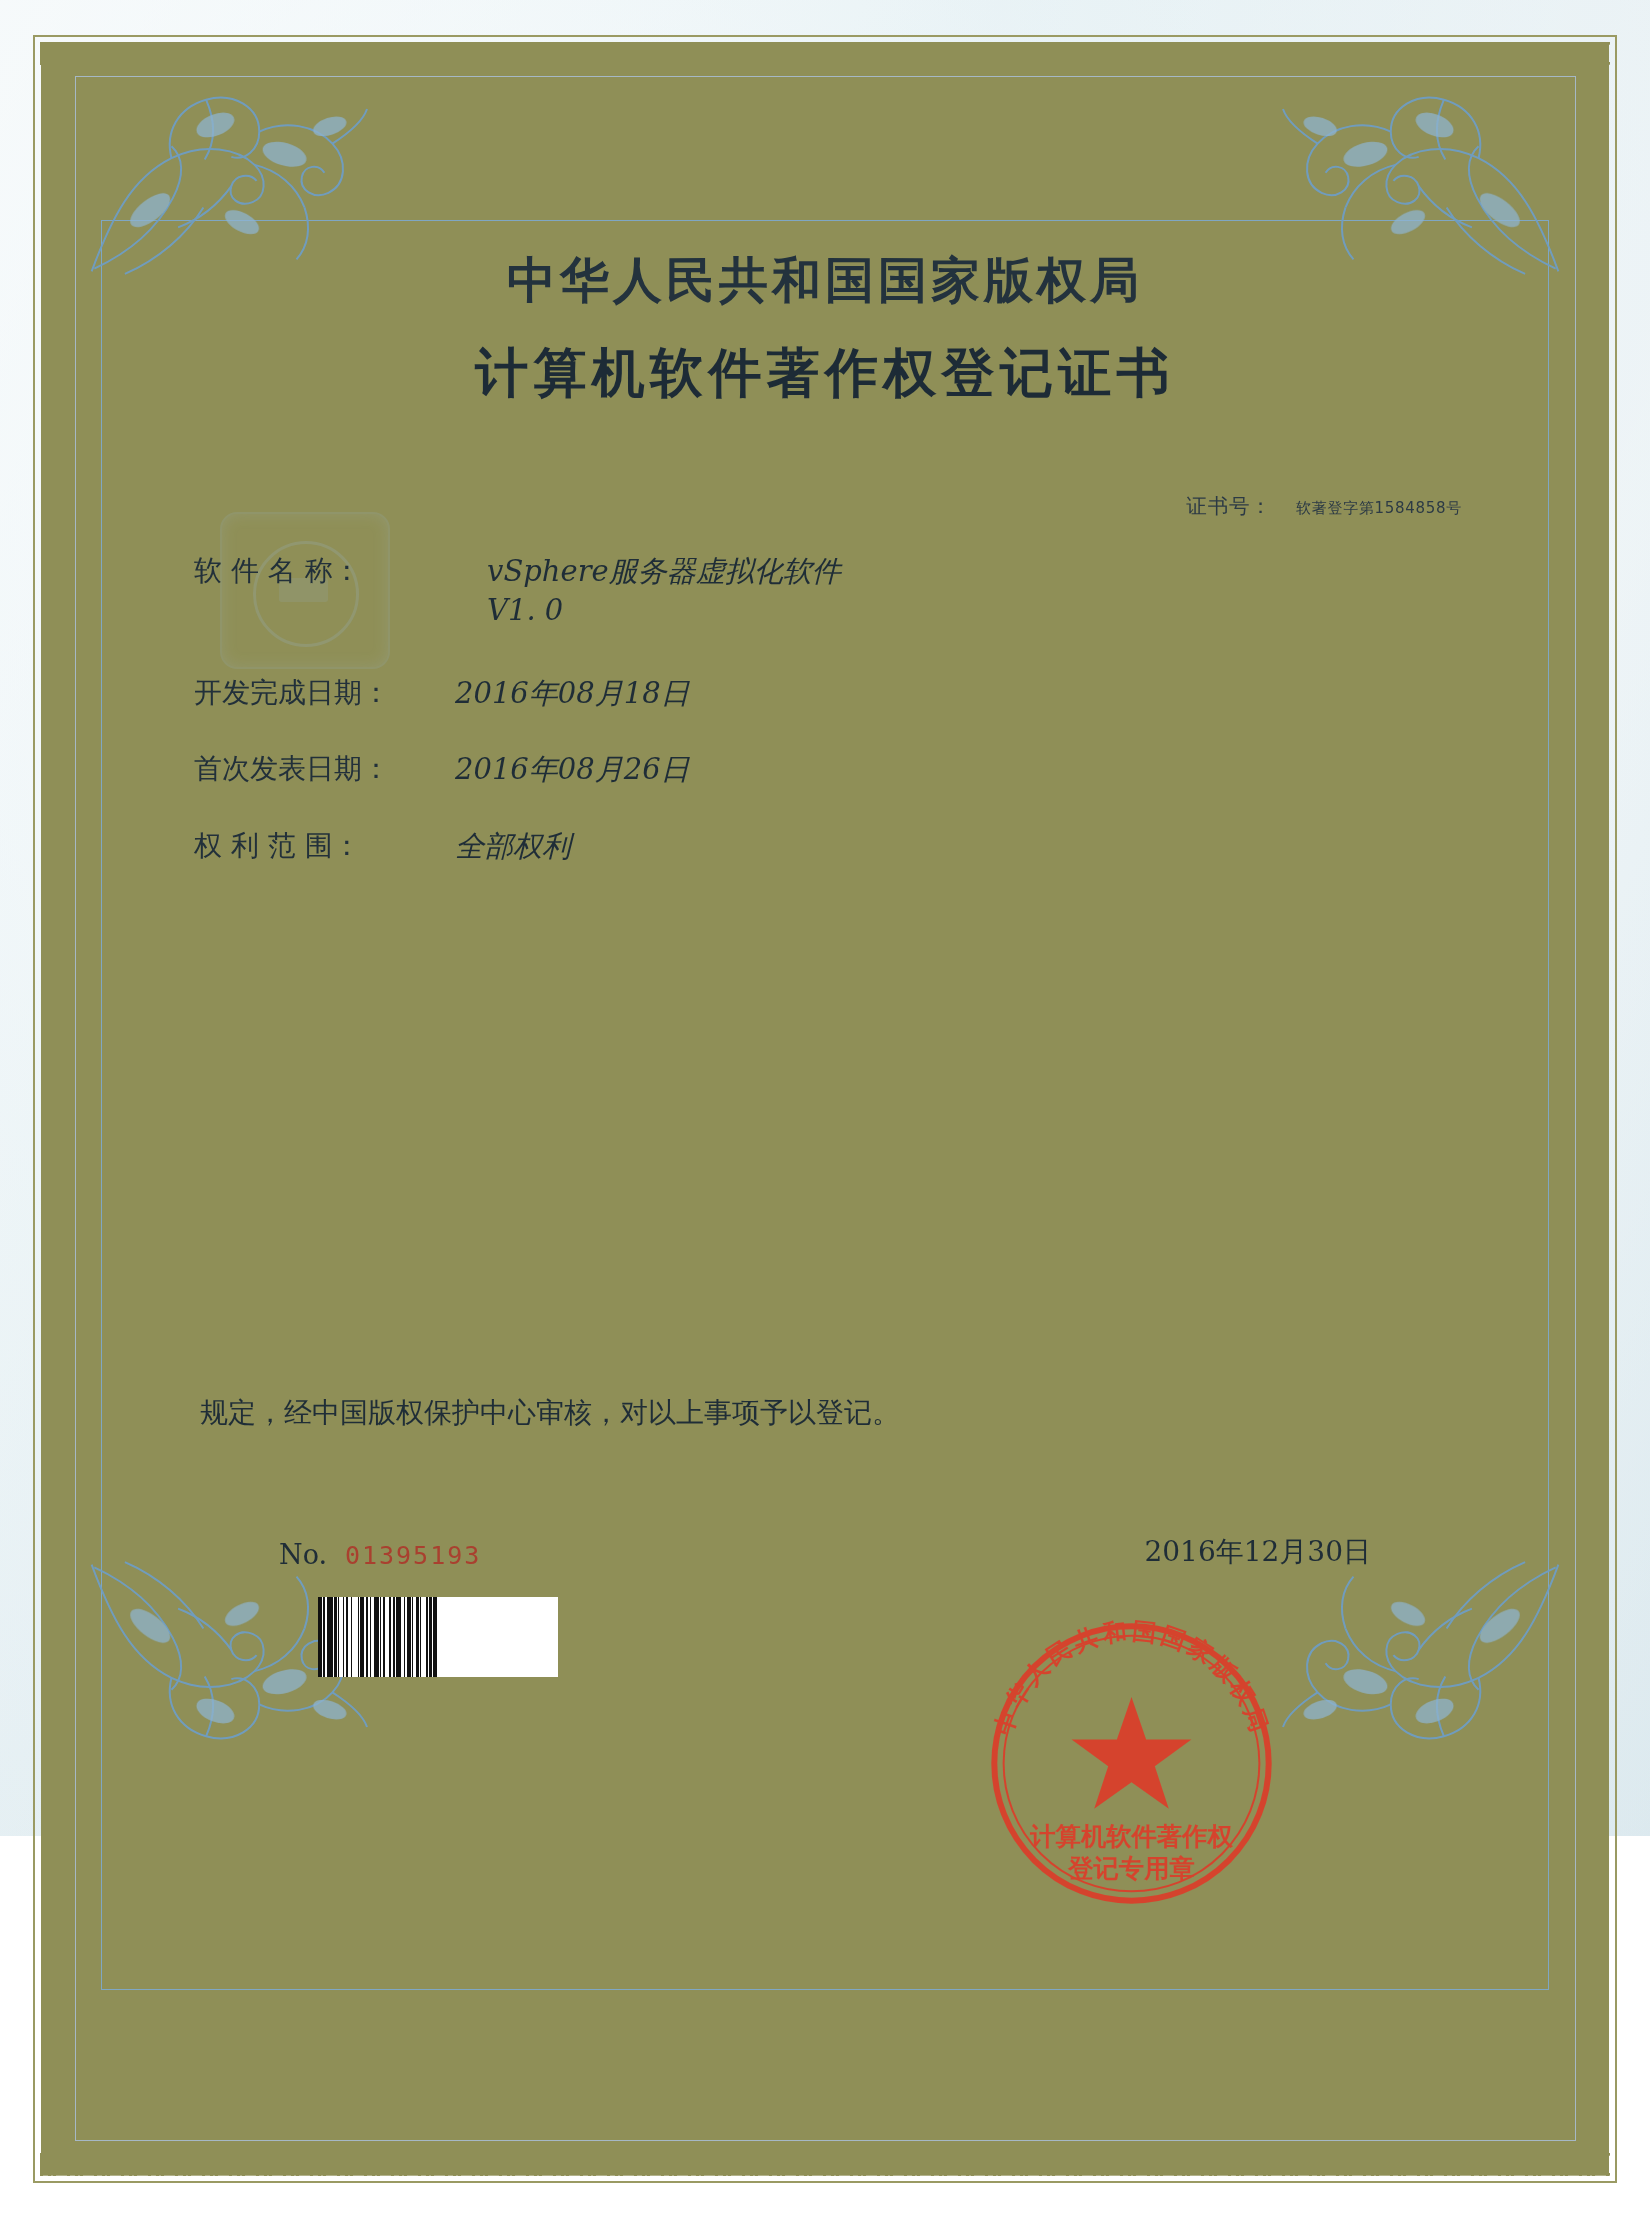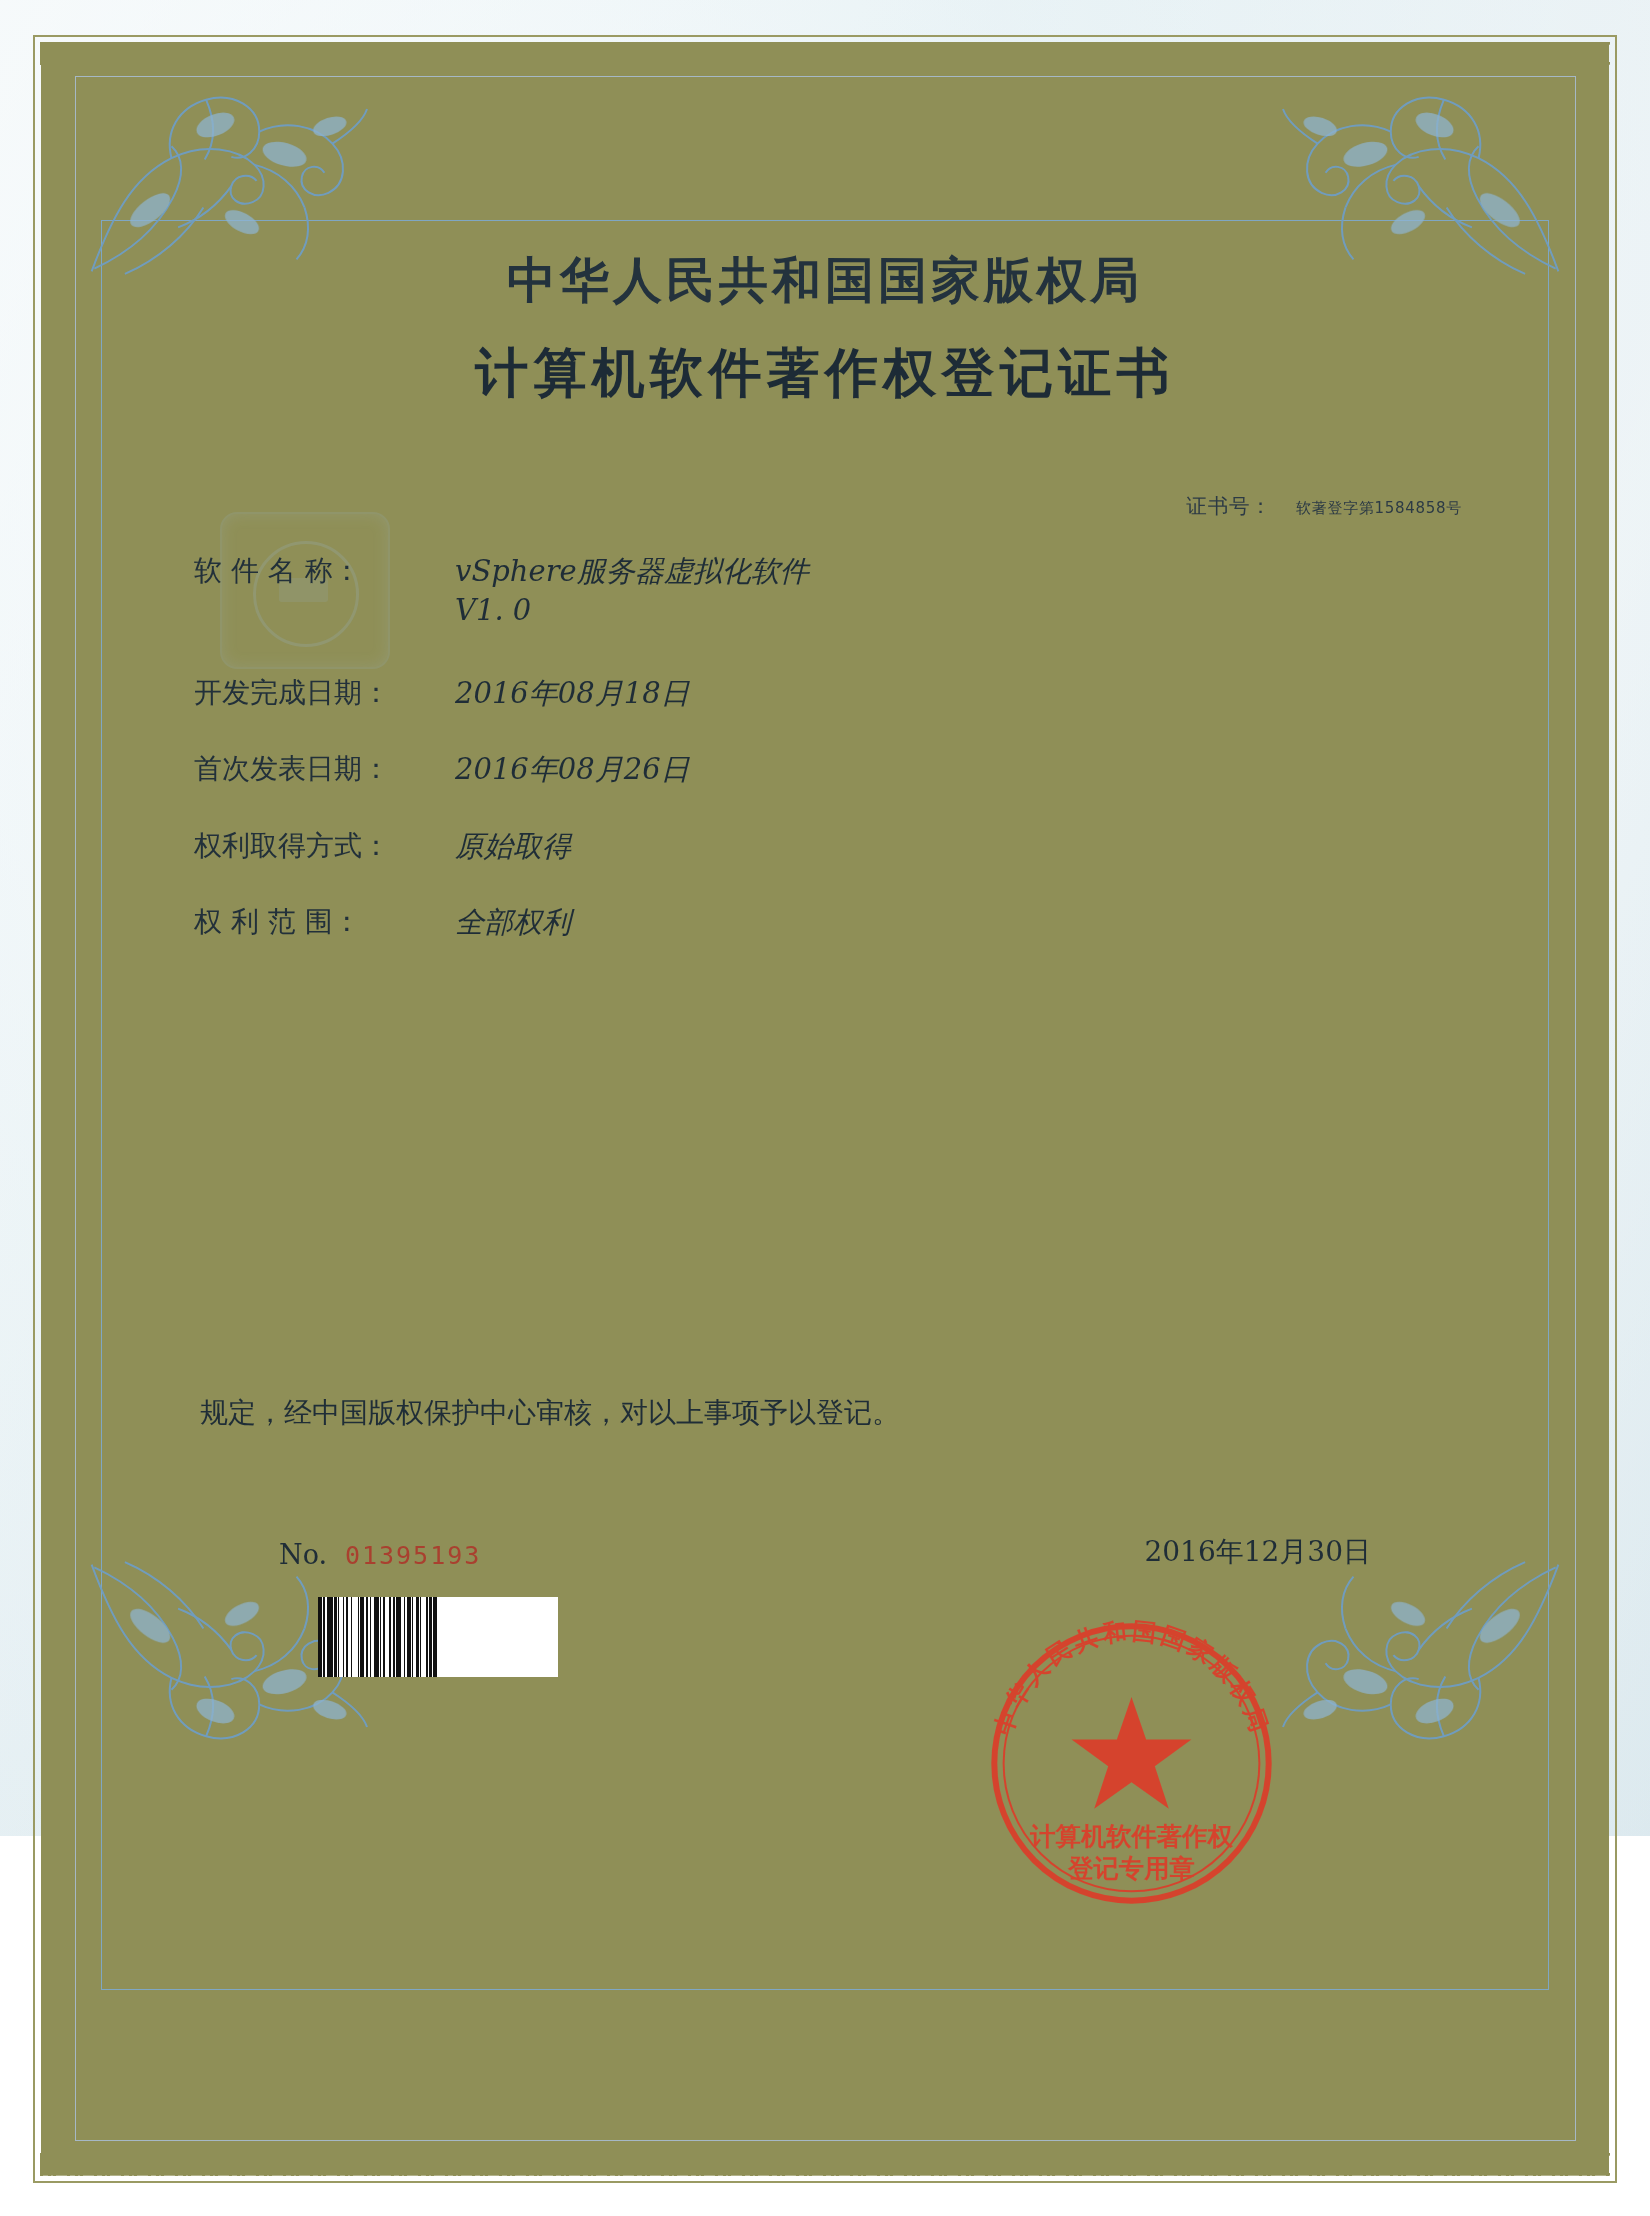--- a/index.html
+++ b/index.html
@@ -231,21 +231,21 @@
     white-space: nowrap;
   }
   .row .value {
     font-family: "DejaVu Serif", serif;
     font-size: 29px;
     color: #1f2d37;
     line-height: 1.35;
     white-space: pre-line;
     font-style: italic;
   }
-  .row.name { margin-bottom: 44px; }
+  .row.name { margin-bottom: 44px; gap: 32px; }
   .row.holder { margin-bottom: 106px; }
   .row.dev { margin-bottom: 37px; }
   .row.pub { margin-bottom: 37px; }
   .row.acq { margin-bottom: 37px; }
   .row.scope { margin-bottom: 37px; }
   .row.regno { margin-bottom: 0; }
 
   .value.mono-ish {
     font-family: "DejaVu Serif", serif;
     letter-spacing: 0.3px;
@@ -447,24 +447,20 @@
 V1. 0</div>
     </div>
     <div class="row dev">
       <div class="label">开发完成日期：</div>
       <div class="value">2016年08月18日</div>
     </div>
     <div class="row pub">
       <div class="label">首次发表日期：</div>
       <div class="value">2016年08月26日</div>
     </div>
-    <div class="row acq">
-      <div class="label">权利取得方式：</div>
-      <div class="value">原始取得</div>
-    </div>
     <div class="row scope">
       <div class="label">权 利 范 围：</div>
       <div class="value">全部权利</div>
     </div>
   </div>
 
   <div class="statement">
     <p>规定，经中国版权保护中心审核，对以上事项予以登记。</p>
   </div>
 

